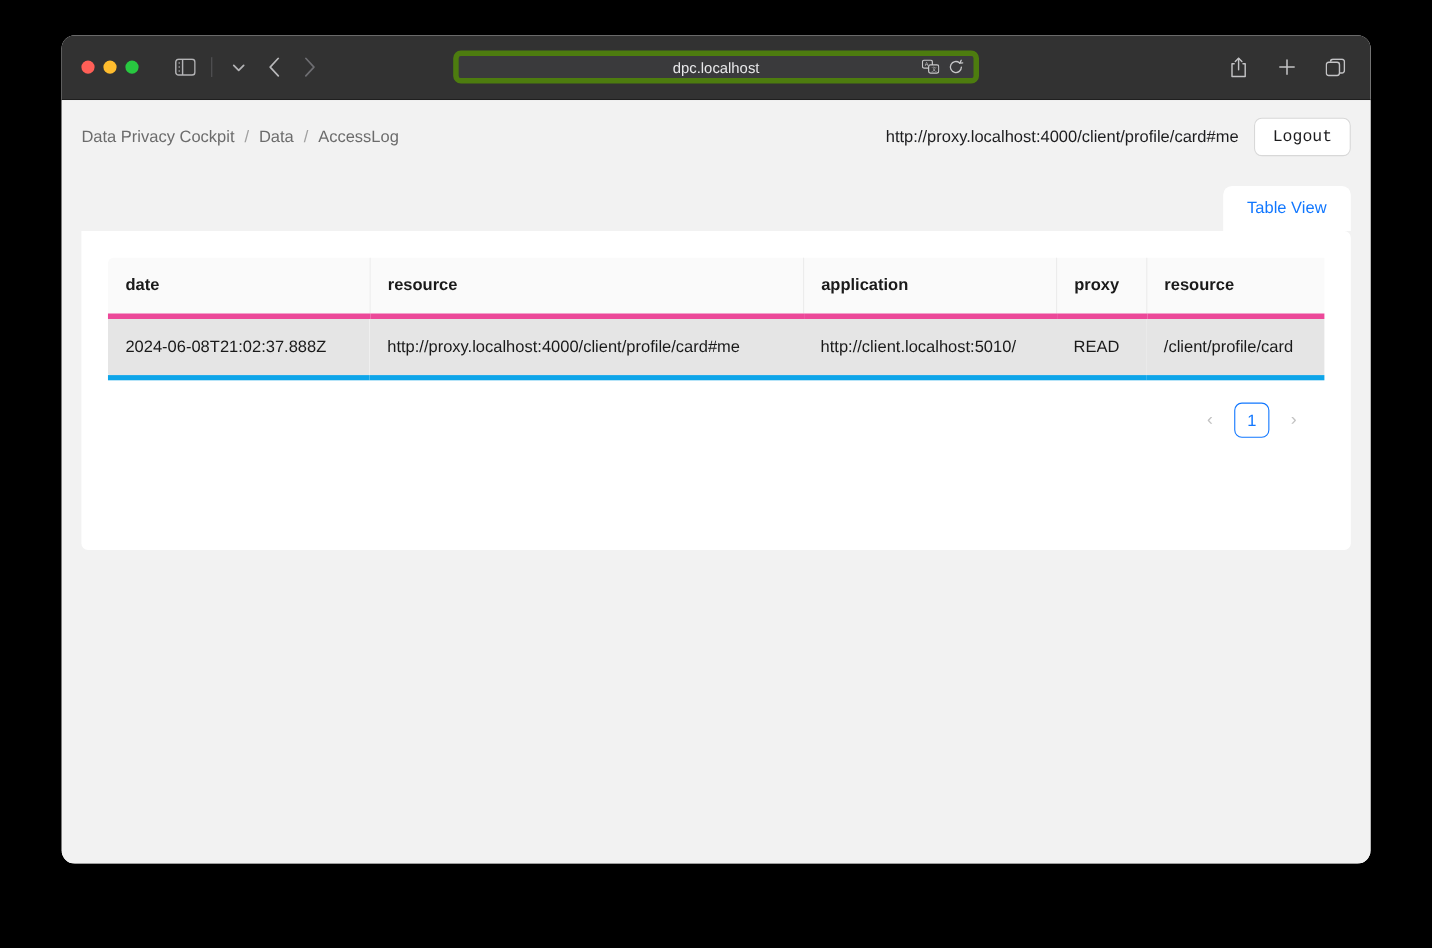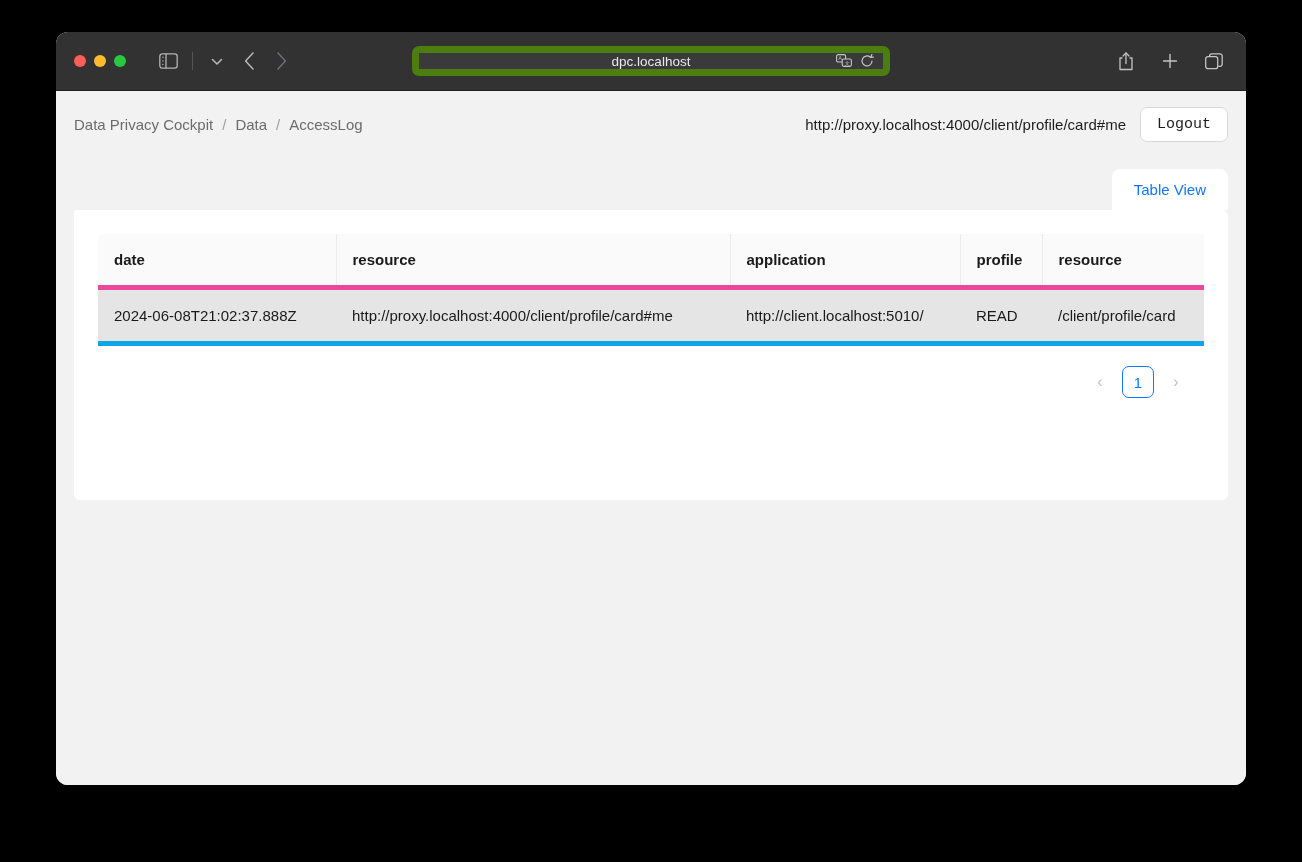--- a/index.html
+++ b/index.html
@@ -47,21 +47,21 @@
   }
   .tb-sep {
     width: 1px; height: 18px; background: #555558; margin: 0 6px;
   }
 
   .urlbar {
     position: absolute;
     left: 50%; transform: translateX(-50%);
     width: 478px; height: 30px;
     background: #3a3a3c;
-    border: 7px solid #4d7c0f;
+    border: 5px solid #4d7c0f;
     border-radius: 7px;
     display: flex; align-items: center; justify-content: center;
     color: #e8e8ea;
     font-size: 13.5px;
   }
   .urlbar .url-text { font-weight: 400; }
   .urlbar .url-icons {
     position: absolute; right: 9px; top: 0; height: 100%;
     display: flex; align-items: center; gap: 8px; color: #c6c6c8;
   }
@@ -330,21 +330,21 @@
               <col class="col-accessor">
               <col class="col-application">
               <col class="col-action">
               <col class="col-resource">
           </colgroup>
           <thead>
             <tr>
               <th>date</th>
               <th>resource</th>
               <th>application</th>
-              <th>profile</th>
+              <th>proxy</th>
               <th>resource</th>
             </tr>
           </thead>
           <tbody>
             <tr>
               <td>2024-06-08T21:02:37.888Z</td>
               <td>http://proxy.localhost:4000/client/profile/card#me</td>
               <td>http://client.localhost:5010/</td>
               <td>READ</td>
               <td>/client/profile/card</td>

